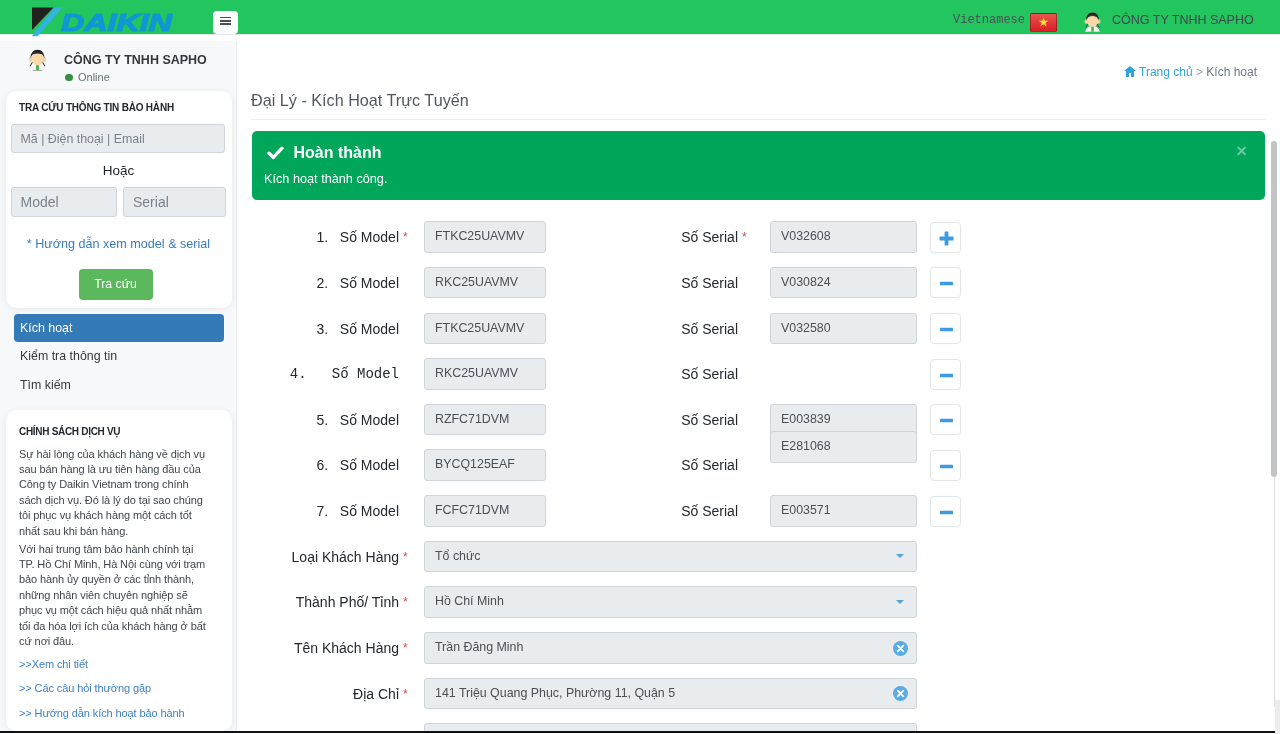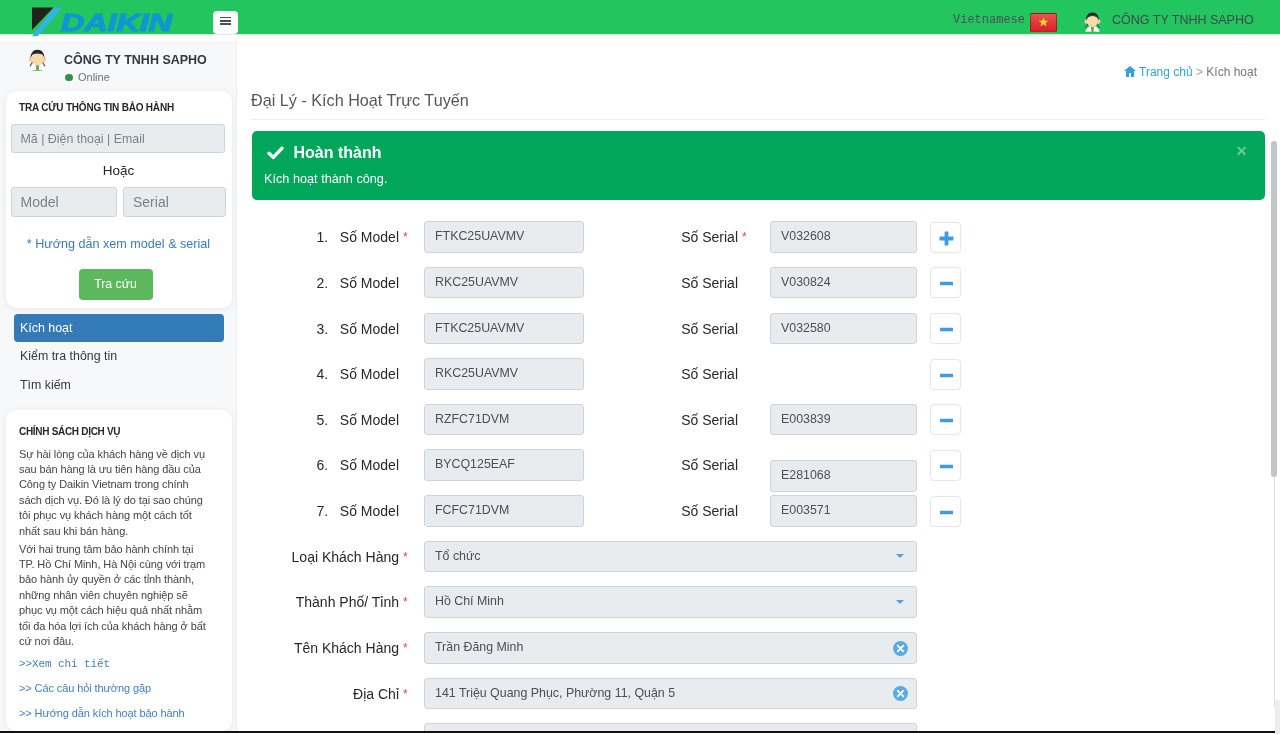--- a/index.html
+++ b/index.html
@@ -45,21 +45,21 @@
 #alert .h { position:absolute; left:42px; top:12.5px; font-size:16px; font-weight:bold; }
 #alert .b { position:absolute; left:12.5px; top:41px; font-size:12.7px; }
 #alert .x { position:absolute; right:17px; top:11.5px; font-size:14px; font-weight:bold; color:rgba(255,255,255,.42); }
 
 .lbl { position:absolute; font-size:14px; color:#24292e; text-align:right; height:32px; line-height:32px; }
 .lbl.m { right:881px; width:200px; }
 .lbl.s { right:542px; width:200px; }
 .ast { position:absolute; color:#d14b47; font-size:12px; width:12px; height:32px; line-height:33px; }
 .fin { position:absolute; background:#e9ecef; border:1px solid #ced4da; border-radius:3px;
   height:31.5px; line-height:29.5px; padding-left:10px; font-size:12.4px; color:#495057; }
-.fin.m { left:186px; width:160px; }
+.fin.m { left:186px; width:122px; }
 .fin.s { left:532px; width:147px; }
 .fin.w { left:186px; width:493px; }
 .btn { position:absolute; left:692px; width:31px; height:31px; background:#fff;
   border:1px solid #e4e7ea; border-radius:4px; box-shadow:0 0 2px rgba(0,0,0,.04); }
 .btn svg { position:absolute; left:8px; top:8px; }
 .caret { position:absolute; left:658px; width:0; height:0; border-left:4px solid transparent;
   border-right:4px solid transparent; border-top:4.5px solid #55a1d8; }
 .cx { position:absolute; left:654.5px; width:15px; height:15px; }
 
 #blackbar { position:absolute; left:0; top:730.5px; width:1274.5px; height:2.2px; background:#111; z-index:8; }
@@ -132,21 +132,21 @@
        color:#fff; font-size:12.3px; text-align:center; line-height:31px; z-index:3;">Tra cứu</div>
 
   <div class="menu-item act" style="top:272.5px;">Kích hoạt</div>
   <div class="menu-item" style="top:301px;">Kiểm tra thông tin</div>
   <div class="menu-item" style="top:330px;">Tìm kiếm</div>
 
   <div class="card" style="top:368.5px; height:321px;"></div>
   <div class="abs shead" style="left:19px; top:384.5px; letter-spacing:-0.3px; z-index:3;">CHÍNH SÁCH DỊCH VỤ</div>
   <div class="ptext" style="top:405.5px; z-index:3;">Sự hài lòng của khách hàng về dịch vụ<br>sau bán hàng là ưu tiên hàng đầu của<br>Công ty Daikin Vietnam trong chính<br>sách dịch vụ. Đó là lý do tại sao chúng<br>tôi phục vụ khách hàng một cách tốt<br>nhất sau khi bán hàng.</div>
   <div class="ptext" style="top:500.5px; z-index:3;">Với hai trung tâm bảo hành chính tại<br>TP. Hồ Chí Minh, Hà Nội cùng với trạm<br>bảo hành ủy quyền ở các tỉnh thành,<br>những nhân viên chuyên nghiệp sẽ<br>phục vụ một cách hiệu quả nhất nhằm<br>tối đa hóa lợi ích của khách hàng ở bất<br>cứ nơi đâu.</div>
-  <div class="plink" style="top:616.5px;font-family:Liberation Mono, monospace;">&gt;&gt;Xem chi tiết</div>
+  <div class="plink" style="top:616.5px;">&gt;&gt;Xem chi tiết</div>
   <div class="plink" style="top:641px;">&gt;&gt; Các câu hỏi thường gặp</div>
   <div class="plink" style="top:665.5px;">&gt;&gt; Hướng dẫn kích hoạt bảo hành</div>
 </div>
 
 <div id="main">
   <div id="crumb">
     <svg width="12" height="11" viewBox="0 0 24 22" style="vertical-align:-1px;">
         <path fill="#31a3d8" d="M12 0 L24 10 H20 V22 H14 V14 H10 V22 H4 V10 H0 Z"></path>
       </svg>
     <a>Trang chủ</a> <span style="color:#9aa0a6;">&gt;</span> Kích hoạt
@@ -184,41 +184,41 @@
     </div>
   <div class="lbl m" style="top:271.5px;">3.&nbsp;&nbsp;&nbsp;Số Model</div>
   <div class="lbl s" style="top:271.5px;">Số Serial</div>
   <div class="fin m" style="top:271.5px;">FTKC25UAVMV</div>
   <div class="fin s" style="top:271.5px;">V032580</div>
   <div class="btn" style="top:272.0px;">
       <svg width="15" height="15" viewBox="0 0 15 15">
         <rect x="1" y="5.8" width="13" height="3.4" rx="0.5" fill="#3e9ae2"></rect>
       </svg>
     </div>
-  <div class="lbl m" style="top:317.1px;">4.&nbsp;&nbsp;&nbsp;Số Model</div>
+  <div class="lbl m" style="top:317.1px;font-family:Liberation Mono, monospace;">4.&nbsp;&nbsp;&nbsp;Số Model</div>
   <div class="lbl s" style="top:317.1px;">Số Serial</div>
   <div class="fin m" style="top:317.1px;">RKC25UAVMV</div>
   <div class="btn" style="top:317.6px;">
       <svg width="15" height="15" viewBox="0 0 15 15">
         <rect x="1" y="5.8" width="13" height="3.4" rx="0.5" fill="#3e9ae2"></rect>
       </svg>
     </div>
   <div class="lbl m" style="top:362.8px;text-align:right;">5.&nbsp;&nbsp;&nbsp;Số Model</div>
   <div class="lbl s" style="top:362.8px;">Số Serial</div>
   <div class="fin m" style="top:362.8px;">RZFC71DVM</div>
   <div class="fin s" style="top:362.8px;">E003839</div>
   <div class="btn" style="top:363.3px;">
       <svg width="15" height="15" viewBox="0 0 15 15">
         <rect x="1" y="5.8" width="13" height="3.4" rx="0.5" fill="#3e9ae2"></rect>
       </svg>
     </div>
   <div class="lbl m" style="top:408.4px;">6.&nbsp;&nbsp;&nbsp;Số Model</div>
   <div class="lbl s" style="top:408.4px;">Số Serial</div>
   <div class="fin m" style="top:408.4px;">BYCQ125EAF</div>
-  <div class="fin s" style="top:419px;">E281068</div>
+  <div class="fin s" style="top:390px;">E281068</div>
   <div class="btn" style="top:408.9px;">
       <svg width="15" height="15" viewBox="0 0 15 15">
         <rect x="1" y="5.8" width="13" height="3.4" rx="0.5" fill="#3e9ae2"></rect>
       </svg>
     </div>
   <div class="lbl m" style="top:454.1px;">7.&nbsp;&nbsp;&nbsp;Số Model</div>
   <div class="lbl s" style="top:454.1px;">Số Serial</div>
   <div class="fin m" style="top:454.1px;">FCFC71DVM</div>
   <div class="fin s" style="top:454.1px;">E003571</div>
   <div class="btn" style="top:454.6px;">

